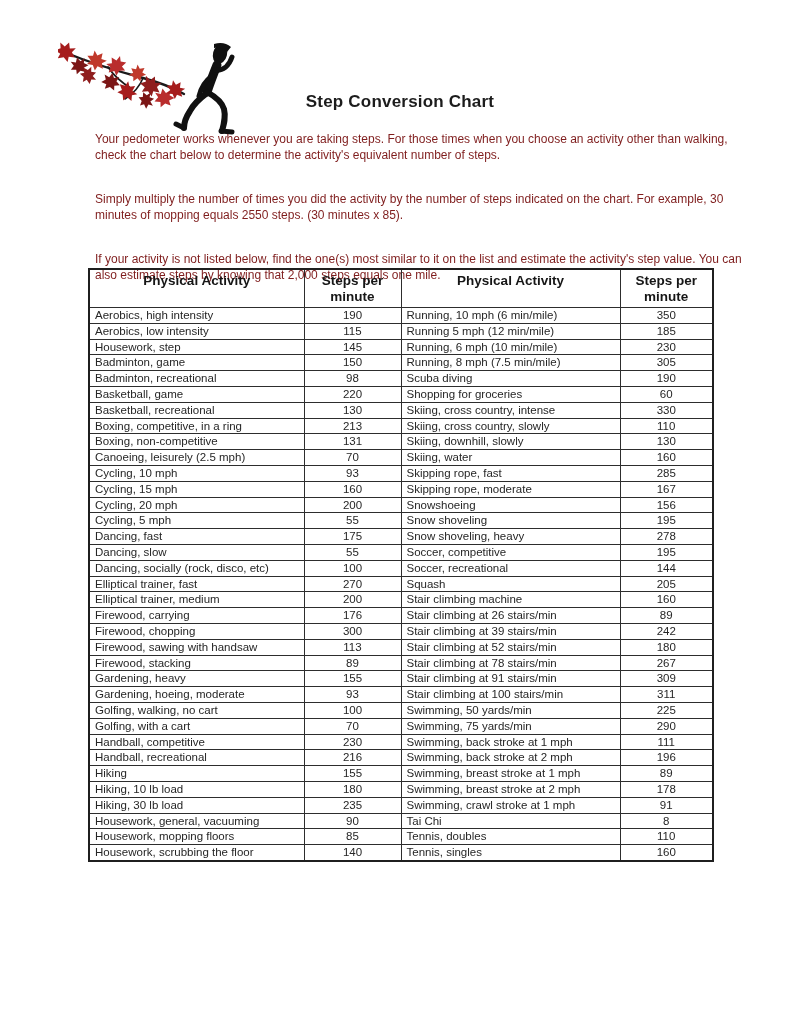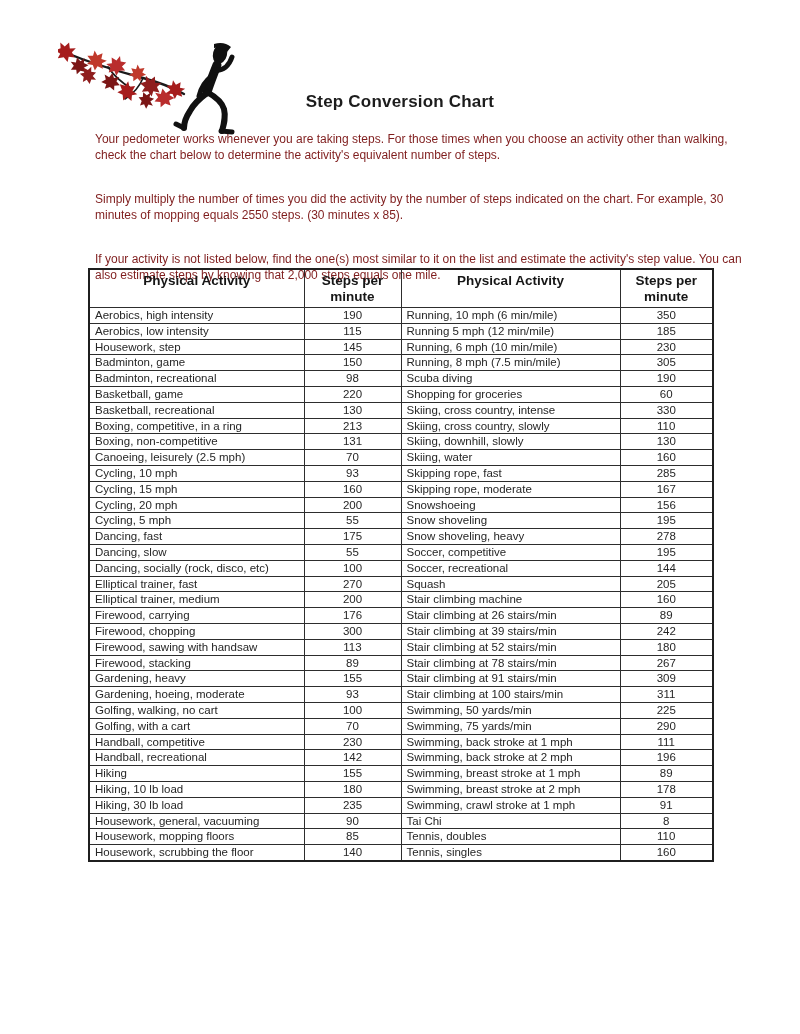--- a/index.html
+++ b/index.html
@@ -287,21 +287,21 @@
           <td class="num">290</td>
         </tr>
         <tr>
           <td class="act">Handball, competitive</td>
           <td class="num">230</td>
           <td class="act">Swimming, back stroke at 1 mph</td>
           <td class="num">111</td>
         </tr>
         <tr>
           <td class="act">Handball, recreational</td>
-          <td class="num">142</td>
+          <td class="num">216</td>
           <td class="act">Swimming, back stroke at 2 mph</td>
           <td class="num">196</td>
         </tr>
         <tr>
           <td class="act">Hiking</td>
           <td class="num">155</td>
           <td class="act">Swimming, breast stroke at 1 mph</td>
           <td class="num">89</td>
         </tr>
         <tr>

